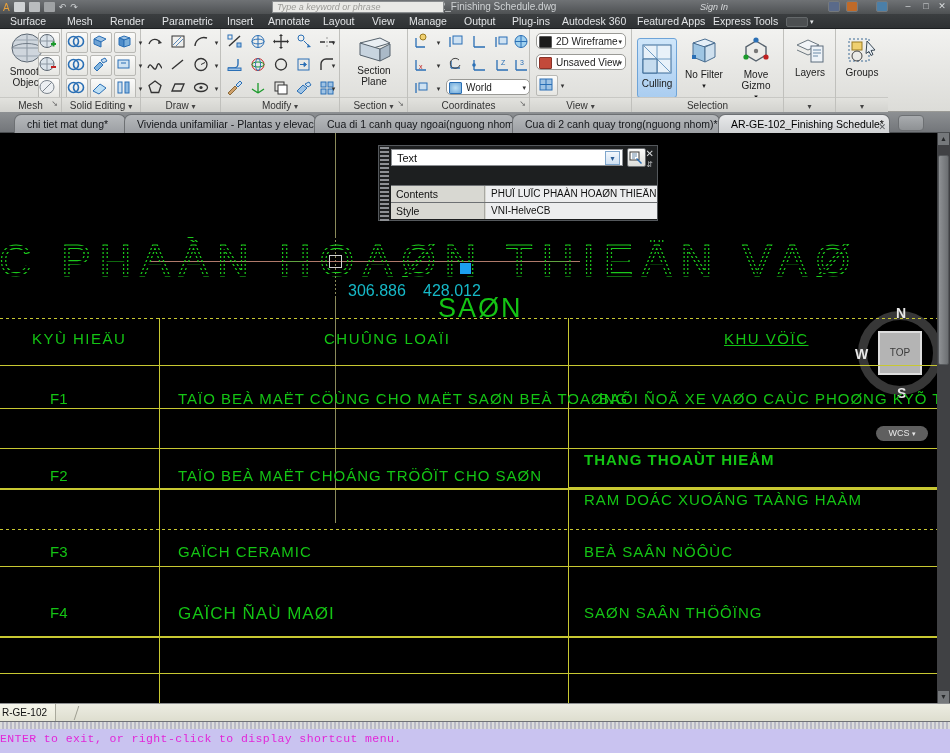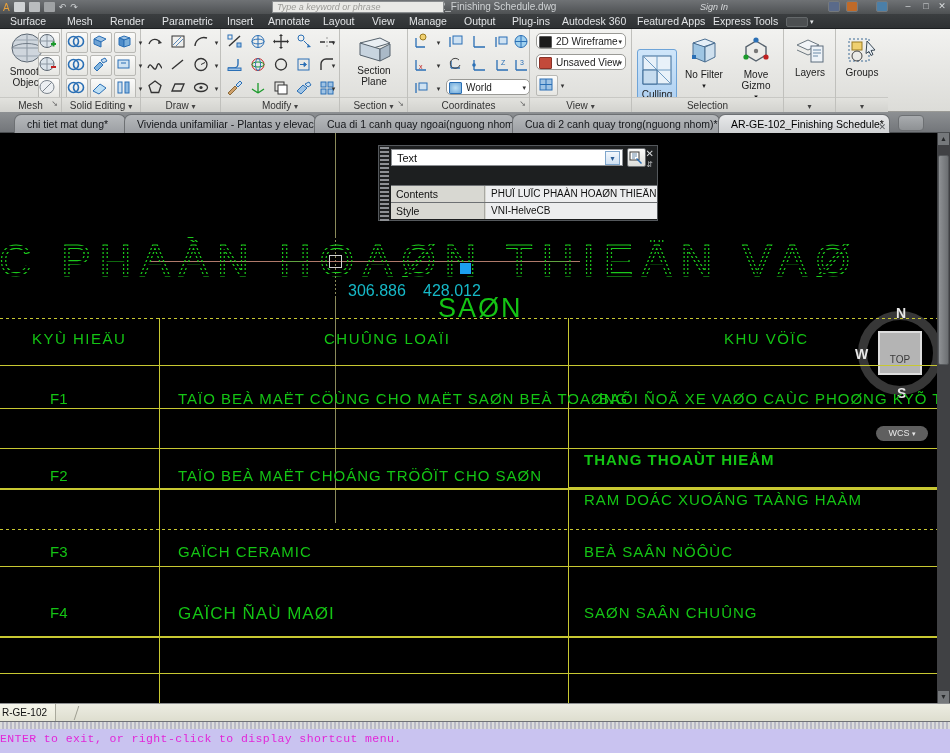--- a/index.html
+++ b/index.html
@@ -73,21 +73,21 @@
   .grip{position:absolute;width:13px;height:13px;border:1.5px solid #cfcfcf;background:transparent;}
   .grip.hot{background:#1c9ff0;border-color:#1c9ff0;width:11px;height:11px;}
   .coord{position:absolute;color:#16b9c8;font-size:16px;font-family:"Liberation Sans",sans-serif;}
 
   
   #viewcube{position:absolute;left:852px;top:172px;width:96px;height:96px;}
   #vc-ring{position:absolute;left:6px;top:6px;width:84px;height:84px;border-radius:50%;
     border:9px solid rgba(160,160,160,.34);}
   #vc-face{position:absolute;left:26px;top:26px;width:44px;height:44px;
     background:rgba(225,225,225,.80);border:2px solid rgba(255,255,255,.55);}
-  #vc-face span{display:block;text-align:center;line-height:40px;font-size:10px;color:#3b3b3b;margin-top:7px;}
+  #vc-face span{display:block;text-align:center;line-height:40px;font-size:10px;color:#3b3b3b;}
   .vc-l{position:absolute;font-size:14px;font-weight:bold;color:#e8e8e8;}
   #vc-wcs{position:absolute;left:876px;top:293px;width:52px;height:15px;border-radius:8px;
     background:rgba(210,210,210,.45);color:#e9e9e9;font-size:9px;text-align:center;line-height:15px;}
   #vc-wcs .c{font-size:7px;}
 
   
   #vscroll{position:absolute;right:0;top:133px;width:13px;height:570px;background:#404144;}
   #vscroll .thumb{position:absolute;left:1px;top:22px;width:11px;height:210px;
     background:linear-gradient(to right,#8e9194,#6c6f72);border:1px solid #55585b;border-radius:2px;}
   #vscroll .ar{position:absolute;left:1px;width:11px;height:12px;background:#75787b;color:#26282a;font-size:7px;text-align:center;line-height:12px;}
@@ -503,21 +503,21 @@
           <path d="M9 3v11M3 8.5h12" stroke="#2a6fb5"></path>
         </svg></div>
     <div class="arw" style="left:28px;top:46px;">▾</div>
     <div class="panel-title">
       <span>View</span>
       <span class="caret"> ▾</span>
     </div>
   </div>
 
   <div class="panel" style="left:632px;width:152px;">
-    <div class="selbtn active" style="left:5px;top:20px;width:40px;height:60px;">
+    <div class="selbtn active" style="left:5px;top:9px;width:40px;height:60px;">
       <svg class="big-ico" width="34" height="34" viewBox="0 0 34 34" style="margin-top:3px;">
         <rect x="3" y="3" width="28" height="28" fill="#e8f1f9" stroke="#3c6a96"></rect>
         <path d="M3 3l28 28M17 3v28M3 17h28" stroke="#6f9cc4"></path>
         <path d="M3 17h14v14H3z" fill="#c6dcef" stroke="#3c6a96"></path>
         </svg>
       <div>Culling</div>
     </div>
     <div class="selbtn" style="left:48px;top:3px;width:48px;height:64px;">
       <svg class="big-ico" width="34" height="32" viewBox="0 0 34 32" style="margin-top:3px;">
         <path d="M6 8l12-4 10 4-12 4z" fill="#e4eef7" stroke="#4a6e91"></path>
@@ -632,38 +632,38 @@
     <div class="gridrow" style="top:318px;"></div>
     <div class="gridrow" style="top:171px;"></div>
 
     <div style="position:absolute;left:568px;top:169px;width:382px;height:1px;background:#c8c832;"></div>
 
     <div style="position:absolute;left:159px;top:0;width:1px;height:390px;background:#c8c832;"></div>
     <div style="position:absolute;left:568px;top:0;width:1px;height:390px;background:#c8c832;"></div>
 
     <div class="cad" style="left:32px;top:12px;font-size:15px;letter-spacing:1.5px;">KYÙ HIEÄU</div>
     <div class="cad" style="left:324px;top:12px;font-size:15px;letter-spacing:1.5px;">CHUÛNG LOAÏI</div>
-    <div class="cad" style="left:724px;top:12px;font-size:15px;letter-spacing:1.5px;">KHU VÖÏC</div>
+    <div class="cad" style="left:724px;top:12px;font-size:15px;letter-spacing:1.5px;text-decoration:underline;">KHU VÖÏC</div>
 
     <div class="cad" style="left:50px;top:72px;font-size:15px;">F1</div>
     <div class="cad" style="left:178px;top:72px;font-size:15px;letter-spacing:1px;">TAÏO BEÀ MAËT CÖÙNG CHO MAËT SAØN BEÀ TOAØNG</div>
     <div class="cad" style="left:599px;top:72px;font-size:15px;letter-spacing:1px;">BAÕI ÑOÃ XE VAØO CAÙC PHOØNG KYÕ THUAÄT</div>
 
     <div class="cad" style="left:50px;top:149px;font-size:15px;">F2</div>
     <div class="cad" style="left:178px;top:149px;font-size:15px;letter-spacing:1px;">TAÏO BEÀ MAËT CHOÁNG TRÖÔÏT CHO SAØN</div>
     <div class="cad" style="left:584px;top:133px;font-size:15px;letter-spacing:1px;font-weight:bold;">THANG THOAÙT HIEÅM</div>
     <div class="cad" style="left:584px;top:173px;font-size:15px;letter-spacing:1px;">RAM DOÁC XUOÁNG TAÀNG HAÀM</div>
 
     <div class="cad" style="left:50px;top:225px;font-size:15px;">F3</div>
     <div class="cad" style="left:178px;top:225px;font-size:15px;letter-spacing:1px;">GAÏCH CERAMIC</div>
     <div class="cad" style="left:584px;top:225px;font-size:15px;letter-spacing:1px;">BEÀ SAÂN NÖÔÙC</div>
 
     <div class="cad" style="left:50px;top:286px;font-size:15px;">F4</div>
     <div class="cad" style="left:178px;top:286px;font-size:17px;letter-spacing:1px;">GAÏCH ÑAÙ MAØI</div>
-    <div class="cad" style="left:584px;top:286px;font-size:15px;letter-spacing:1px;">SAØN SAÂN CHUÛNG</div>
+    <div class="cad" style="left:584px;top:286px;font-size:15px;letter-spacing:1px;">SAØN SAÂN THÖÔÏNG</div>
   </div>
 
   <div id="props" style="left:378px;top:12px;">
     <div id="props-grip"></div>
     <div id="props-combo">
       <span>Text</span>
       <span class="cc">▾</span>
     </div>
     <div id="props-qsel">
       <svg width="15" height="15" viewBox="0 0 15 15" style="margin:1px;">

